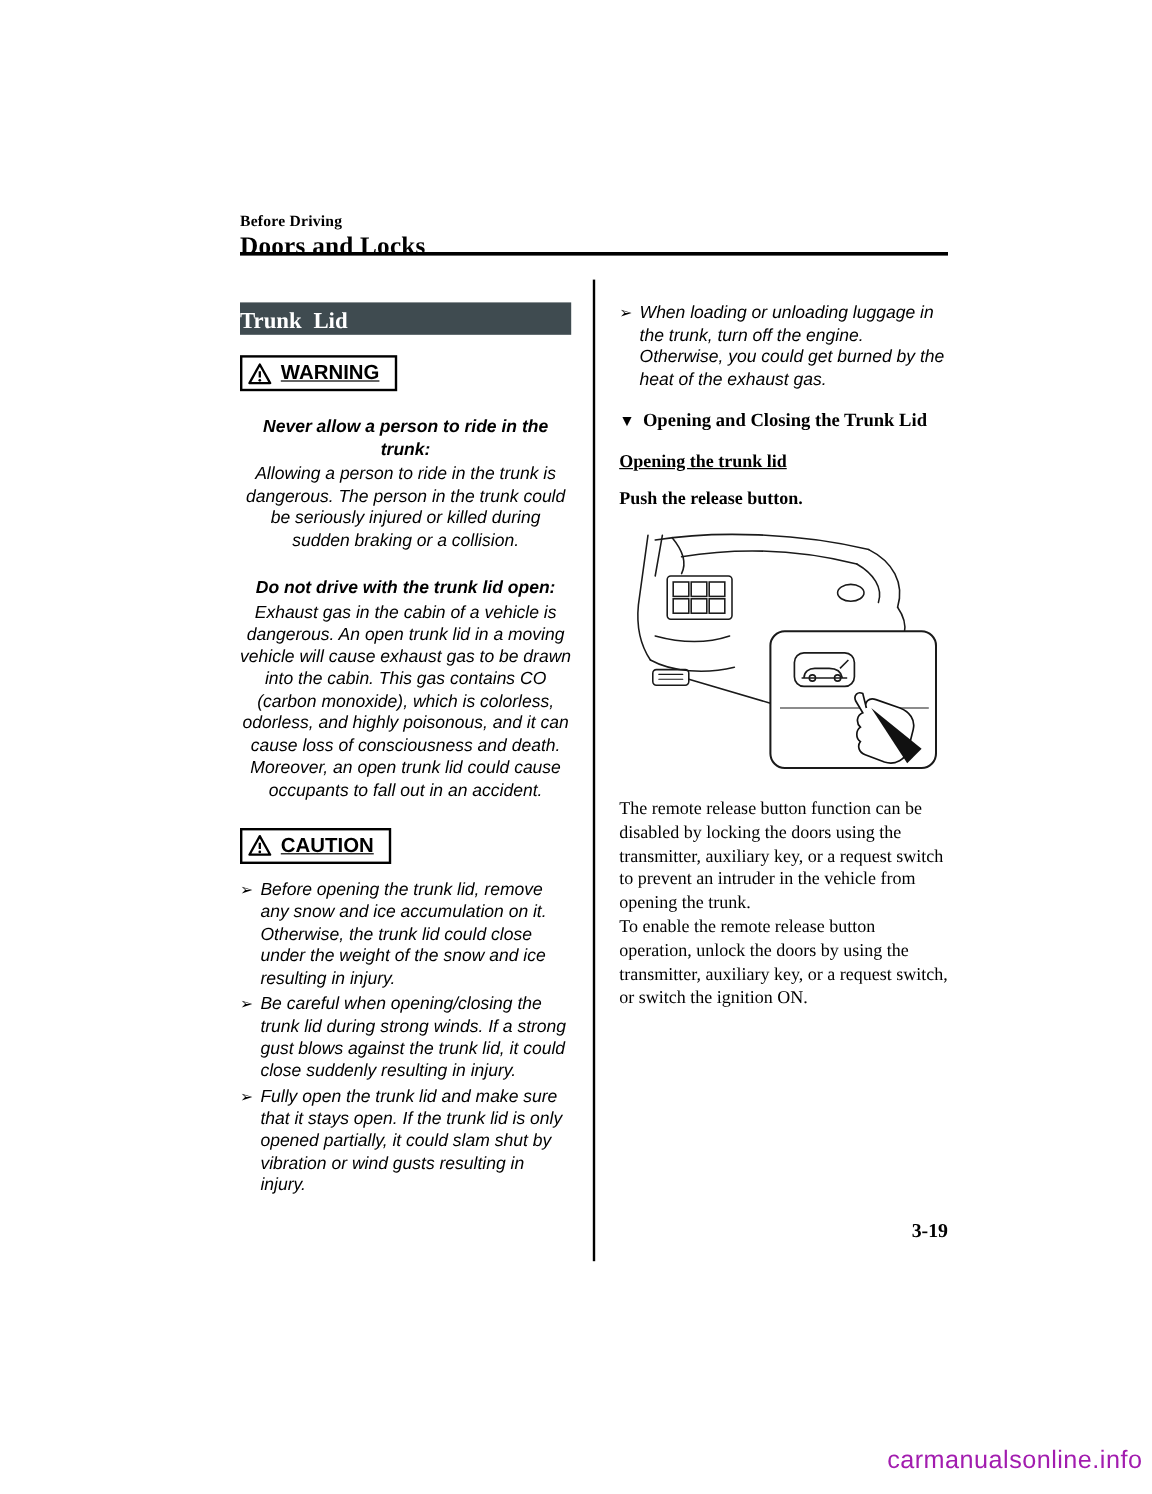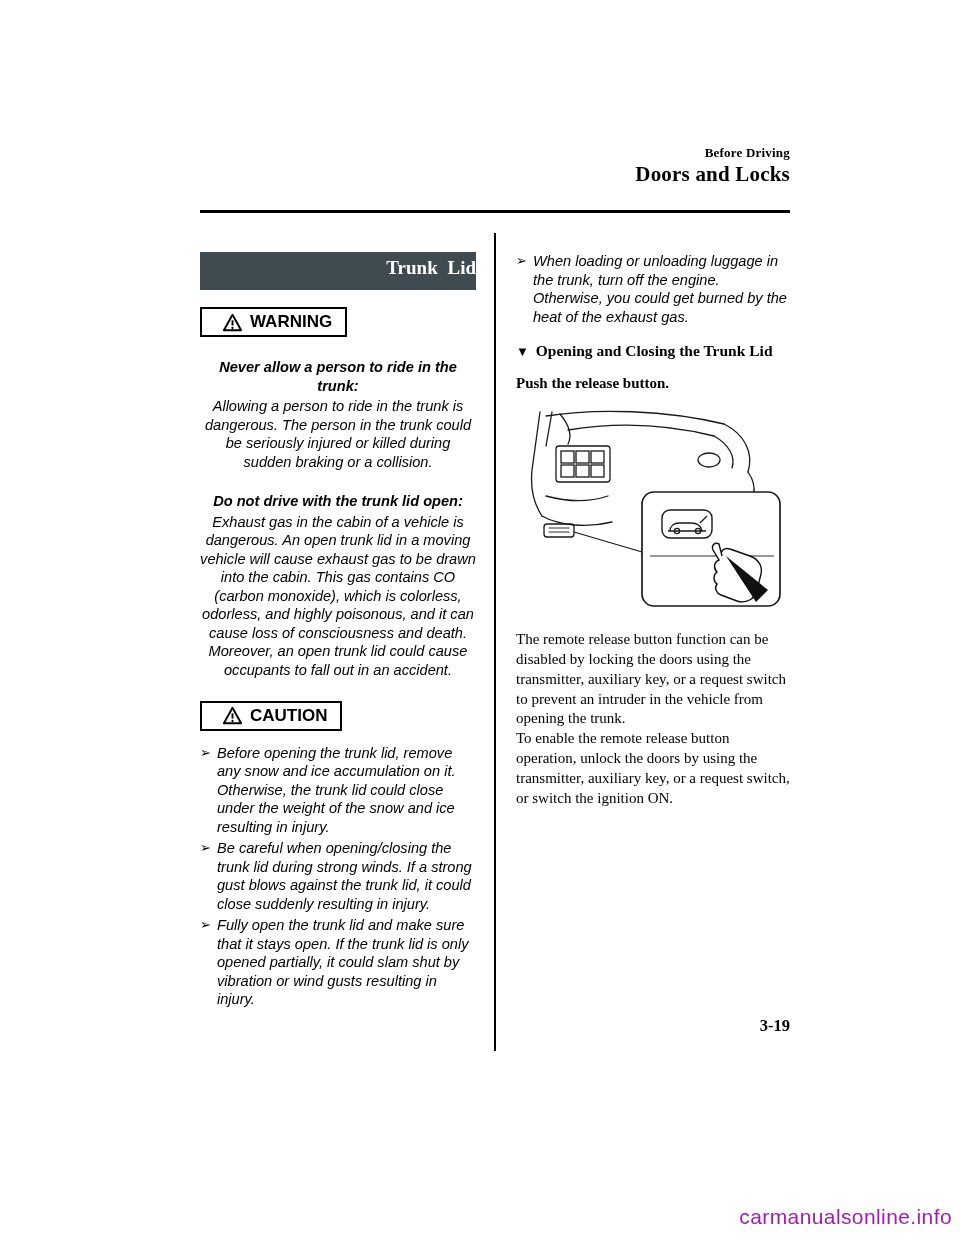--- a/index.html
+++ b/index.html
@@ -3,41 +3,42 @@
 <meta charset="utf-8">
 <style>
   * { box-sizing: border-box; margin: 0; padding: 0; }
   html, body { background: #ffffff; }
   body {
     width: 960px; height: 1245px; position: relative; overflow: hidden;
     font-family: "Liberation Serif", serif; color: #000;
   }
 
   
-  .hdr { position: absolute; left: 200px; width: 590px; top: 145px; text-align: right; }
+  .hdr { position: absolute; left: 200px; width: 590px; top: 176px; }
   .hdr-section { font-size: 13px; font-weight: bold; letter-spacing: .2px; }
   .hdr-title { font-size: 21px; font-weight: bold; margin-top: 1px; letter-spacing: .2px; }
   .hdr-rule { position: absolute; left: 200px; width: 590px; top: 210px; height: 3px; background: #000; }
 
   
   .col-divider { position: absolute; left: 494px; top: 233px; width: 1.6px; height: 818px; background: #000; }
   .col-left  { position: absolute; left: 200px; top: 252px; width: 276px; }
   .col-right { position: absolute; left: 516px; top: 250px; width: 276px;
                font-size: 15px; line-height: 1.32; }
 
   
   .topic-bar {
-    background: #3f4b50; color: #fff; text-align: right;
-    height: 38px; line-height: 31px; font-size: 19px; font-weight: bold; word-spacing: 5px;
+    background: #3f4b50; color: #fff; text-align: left;
+    height: 27px; line-height: 31px; font-size: 19px; font-weight: bold; word-spacing: 5px;
   }
   .alert-box {
     display: inline-flex; align-items: center; gap: 7px;
-    border: 2.5px solid #000; padding: 3px 13px 3px 20px; margin-top: 17px;
+    border: 2.5px solid #000; padding: 3px 13px 3px 4px; margin-top: 17px;
     font-family: "Liberation Sans", sans-serif; font-weight: bold; font-size: 17px;
     background: #fff;
+    text-decoration: underline;
   }
   .alert-box svg { display: block; }
   .warn-text { font-family: "Liberation Sans", sans-serif; font-style: italic;
                font-size: 14.6px; line-height: 1.27; text-align: center; }
   .it-heading { font-family: "Liberation Sans", sans-serif; font-style: italic; font-weight: bold;
                 font-size: 14.6px; line-height: 1.27; margin-top: 21px; }
   .it-body { margin-top: 2px; }
   .bullets { margin-top: 13px; }
   .bullet {
     display: flex; margin-top: 3px;
@@ -137,20 +138,21 @@
     <div class="bullet note-bullet">
       <span class="marker">➢</span>
       <span>When loading or unloading luggage in the trunk, turn off the engine. Otherwise, you could get burned by the heat of the exhaust gas.</span>
     </div>
 
     <div class="sec-heading">
       <span class="tri">▼</span>
       <span>Opening and Closing the Trunk Lid</span>
     </div>
 
+    <div class="sub-u">Opening the trunk lid</div>
 
 
     <div class="instr">Push the release button.</div>
 
     <figure class="illo">
       <svg viewBox="0 0 272 205" width="272" height="205">
         <g fill="none" stroke="#1a1a1a" stroke-width="1.3" stroke-linecap="round">
 
           <path d="M30 10 C 80 2, 150 4, 208 18"></path>
           <path d="M52 24 C 100 16, 150 18, 198 30"></path>

